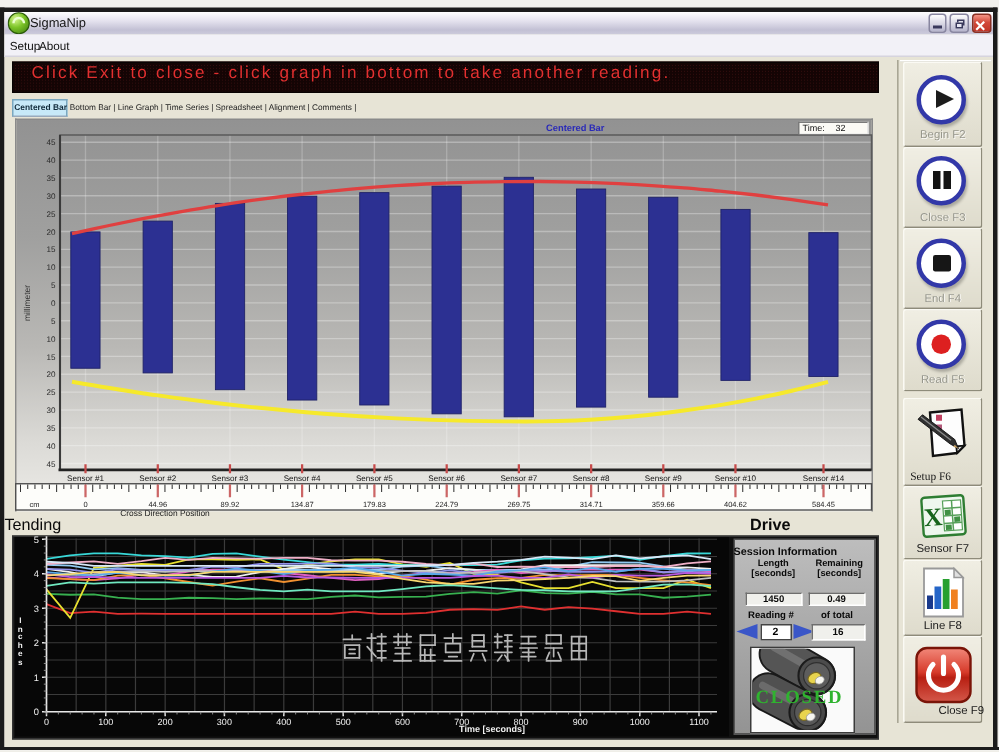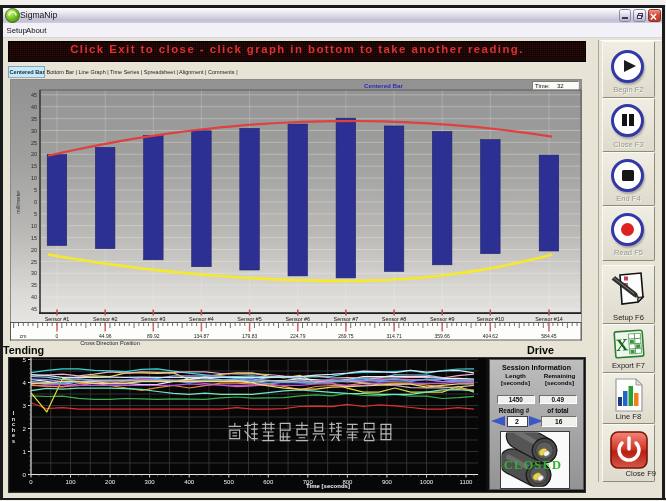--- a/index.html
+++ b/index.html
@@ -38,21 +38,21 @@
 <div class="abs" style="left:647.6px;top:9px;width:13px;height:12.8px;border-radius:2.5px;border:1px solid #8a3024;background:linear-gradient(180deg,#f49486,#d2493a 45%,#c03326)">
     <div style="position:absolute;left:1.2px;top:-0.5px;color:#fff;font-size:12.5px;font-weight:bold;font-family:'Liberation Sans'">×</div>
   </div>
 
 <div class="abs" style="left:2.6px;top:22.6px;width:659.2px;height:15.4px;background:#f2f1f7;border-bottom:1px solid #d6d4de"></div>
 <div class="abs" style="left:6.5px;top:25.5px;font-size:7.8px;color:#111">Setup</div>
 <div class="abs" style="left:26px;top:25.5px;font-size:7.8px;color:#111">About</div>
 
 <div class="abs" style="left:8px;top:40.5px;width:578px;height:21.5px;background:#330d0d;border:1.2px solid #070202;
  background-image:repeating-linear-gradient(0deg,#140404 0 1px,transparent 1px 2px),repeating-linear-gradient(90deg,#140404 0 1px,transparent 1px 2px)">
-<div style="position:absolute;left:0;top:1.8px;width:100%;text-align:center;font-size:11.4px;font-weight:bold;color:#e23030;letter-spacing:1.45px">Click Exit to close - click graph in bottom to take another reading.</div>
+<div style="position:absolute;left:12px;top:1.8px;width:100%;font-size:11.4px;font-weight:normal;color:#e23030;letter-spacing:1.45px">Click Exit to close - click graph in bottom to take another reading.</div>
 </div>
 
 <div class="abs" style="left:8px;top:66.3px;width:37px;height:12.2px;background:#c7e9f8;border:1px solid #7aa8c0;border-bottom-color:#9ab;"></div>
 <div class="abs" style="left:9.5px;top:68.8px;font-size:5.6px;font-weight:bold;color:#102a3a">Centered Bar</div>
 <div class="abs" style="left:46.5px;top:68.6px;font-size:5.5px;color:#222">Bottom Bar | Line Graph | Time Series | Spreadsheet | Alignment | Comments |</div>
 
 <div class="abs" style="left:10px;top:79px;width:572px;height:261.5px;background:linear-gradient(180deg,#929292 0%,#a0a09f 30%,#b9b8b5 58%,#dbdad6 82%,#edece8 100%);border-left:1px solid #8a8a8a;border-right:1px solid #8a8a8a;border-top:1px solid #8a8a8a"></div>
 <div class="abs" style="left:300px;top:81.5px;width:167px;text-align:center;font-size:6.2px;font-weight:bold;color:#2a2ab8">Centered Bar</div>
 <div class="abs" style="left:532px;top:81.3px;width:47px;height:8.6px;background:#fbfaf5;border:1px solid #7a7a7a;border-bottom-color:#e8e8e8;border-right-color:#e8e8e8">
     <span style="position:absolute;left:2px;top:0.8px;font-size:6px;color:#111">Time:</span>
@@ -285,22 +285,22 @@
 <text x="249.6" y="338" font-size="5" fill="#222" text-anchor="middle">179.83</text>
 <text x="297.8" y="338" font-size="5" fill="#222" text-anchor="middle">224.79</text>
 <text x="345.9" y="338" font-size="5" fill="#222" text-anchor="middle">269.75</text>
 <text x="394.1" y="338" font-size="5" fill="#222" text-anchor="middle">314.71</text>
 <text x="442.2" y="338" font-size="5" fill="#222" text-anchor="middle">359.66</text>
 <text x="490.3" y="338" font-size="5" fill="#222" text-anchor="middle">404.62</text>
 <text x="549.0" y="338" font-size="5" fill="#222" text-anchor="middle">584.45</text>
 </svg>
 
 <div class="abs" style="left:60px;top:340px;width:100px;text-align:center;font-size:5.6px;color:#222">Cross Direction Position</div>
-<div class="abs" style="left:3px;top:344px;font-size:10.8px;font-weight:bold;color:#0a0a0a">Tending</div>
-<div class="abs" style="left:500px;top:344px;width:81px;text-align:center;font-size:10.8px;font-weight:bold;color:#0a0a0a">Drive</div>
+<div class="abs" style="left:3px;top:344px;font-size:10.8px;font-weight:normal;color:#0a0a0a">Tending</div>
+<div class="abs" style="left:500px;top:344px;width:81px;text-align:left;font-size:10.8px;font-weight:bold;color:#0a0a0a">Drive</div>
 
 <div class="abs" style="left:8px;top:356.5px;width:578px;height:136px;background:#101010;border:1.5px solid #333"></div>
 <div class="abs" style="left:10px;top:358px;width:476px;height:133px;background:#070707"></div>
 <svg class="abs" style="left:0;top:0" width="666" height="501" viewBox="0 0 666 501">
 <line x1="31.00" y1="359" x2="31.00" y2="474.5" stroke="#3b3b3b" stroke-width="0.8"></line>
 <line x1="50.77" y1="359" x2="50.77" y2="474.5" stroke="#3b3b3b" stroke-width="0.8"></line>
 <line x1="70.55" y1="359" x2="70.55" y2="474.5" stroke="#3b3b3b" stroke-width="0.8"></line>
 <line x1="90.32" y1="359" x2="90.32" y2="474.5" stroke="#3b3b3b" stroke-width="0.8"></line>
 <line x1="110.10" y1="359" x2="110.10" y2="474.5" stroke="#3b3b3b" stroke-width="0.8"></line>
 <line x1="129.88" y1="359" x2="129.88" y2="474.5" stroke="#3b3b3b" stroke-width="0.8"></line>
@@ -555,21 +555,21 @@
       <line x1="381.1" y1="424.4" x2="381.1" y2="439.6"></line>
       <line x1="390.8" y1="424.4" x2="390.8" y2="439.6"></line>
       <line x1="381.1" y1="439.6" x2="390.8" y2="439.6"></line>
       <line x1="381.1" y1="429.1" x2="390.8" y2="429.1"></line>
       <line x1="381.1" y1="433.9" x2="390.8" y2="433.9"></line>
       <line x1="386.0" y1="424.4" x2="386.0" y2="439.6"></line>
     </g>
 </svg>
 
 <div class="abs" style="left:489px;top:359px;width:95px;height:130.5px;background:linear-gradient(180deg,#bdbdbd,#939393);border:1px solid #555"></div>
-<div class="abs" style="left:489px;top:362.5px;width:95px;text-align:center;font-size:7.2px;font-weight:bold;color:#0a0a0a">Session Information</div>
+<div class="abs" style="left:489px;top:362.5px;width:95px;font-size:7.2px;font-weight:bold;color:#0a0a0a">Session Information</div>
 <div class="abs" style="left:492px;top:373px;width:47px;text-align:center;font-size:6.2px;font-weight:bold;color:#0a0a0a;line-height:6.8px">Length<br>[seconds]</div>
 <div class="abs" style="left:536px;top:373px;width:47px;text-align:center;font-size:6.2px;font-weight:bold;color:#0a0a0a;line-height:6.8px">Remaining<br>[seconds]</div>
 <div class="abs" style="left:496.5px;top:394.5px;width:38.5px;height:9px;background:#f0f0ec;border:1px solid #6e6e6e;border-bottom-color:#fff;border-right-color:#fff;text-align:center;font-size:6.4px;font-weight:bold;color:#0a0a0a;line-height:8px">1450</div>
 <div class="abs" style="left:538.5px;top:394.5px;width:38.5px;height:9px;background:#f0f0ec;border:1px solid #6e6e6e;border-bottom-color:#fff;border-right-color:#fff;text-align:center;font-size:6.4px;font-weight:bold;color:#0a0a0a;line-height:8px">0.49</div>
 <div class="abs" style="left:492px;top:407px;width:44px;text-align:center;font-size:6.4px;font-weight:bold;color:#0a0a0a">Reading #</div>
 <div class="abs" style="left:536px;top:407px;width:44px;text-align:center;font-size:6.4px;font-weight:bold;color:#0a0a0a">of total</div>
 <div class="abs" style="left:491px;top:416px;width:0;height:0;border-right:14px solid #3a56c8;border-top:5.5px solid transparent;border-bottom:5.5px solid transparent"></div>
 <div class="abs" style="left:506.5px;top:415.5px;width:21px;height:11.5px;background:#fff;border:1px solid #444;text-align:center;font-size:7px;font-weight:bold;line-height:10px;color:#000">2</div>
 <div class="abs" style="left:529px;top:416px;width:0;height:0;border-left:14px solid #3a56c8;border-top:5.5px solid transparent;border-bottom:5.5px solid transparent"></div>
 <div class="abs" style="left:540.5px;top:415.5px;width:36.5px;height:11px;background:#f0f0ec;border:1px solid #6e6e6e;border-bottom-color:#fff;border-right-color:#fff;text-align:center;font-size:6.6px;font-weight:bold;line-height:10px;color:#0a0a0a">16</div>
@@ -669,15 +669,15 @@
       </linearGradient>
     </defs>
  <rect x="2" y="2" width="36" height="36" rx="7" fill="url(#rg)" stroke="#7a1408" stroke-width="1.6"></rect>
  <path d="M13 13 A 10 10 0 1 0 27 13" fill="none" stroke="#fff" stroke-width="3.4" stroke-linecap="round"></path>
  <line x1="20" y1="8" x2="20" y2="19" stroke="#fff" stroke-width="3.4" stroke-linecap="round"></line>
 </svg>
 <div style="position:absolute;left:601px;top:85.0px;width:55px;text-align:center;font-size:7.6px;color:#97978c;text-shadow:0.6px 0.6px 0 rgba(255,255,255,0.8)">Begin F2</div>
 <div style="position:absolute;left:601px;top:139.5px;width:55px;text-align:center;font-size:7.6px;color:#97978c;text-shadow:0.6px 0.6px 0 rgba(255,255,255,0.8)">Close F3</div>
 <div style="position:absolute;left:601px;top:193.8px;width:55px;text-align:center;font-size:7.6px;color:#97978c;text-shadow:0.6px 0.6px 0 rgba(255,255,255,0.8)">End F4</div>
 <div style="position:absolute;left:601px;top:248.1px;width:55px;text-align:center;font-size:7.6px;color:#97978c;text-shadow:0.6px 0.6px 0 rgba(255,255,255,0.8)">Read F5</div>
-<div style="position:absolute;left:601px;top:312.5px;width:55px;text-align:center;font-size:7.6px;color:#1a1a1a;">Setup F6</div>
-<div style="position:absolute;left:601px;top:360.8px;width:55px;text-align:center;font-size:7.6px;color:#1a1a1a;">Export F7</div>
+<div style="position:absolute;left:579px;top:312.5px;width:55px;text-align:right;font-size:7.6px;color:#1a1a1a;font-family:Liberation Serif, serif;">Setup F6</div>
+<div style="position:absolute;left:601px;top:360.8px;width:55px;text-align:center;font-size:7.6px;color:#1a1a1a;">Sensor F7</div>
 <div style="position:absolute;left:601px;top:412.1px;width:55px;text-align:center;font-size:7.6px;color:#1a1a1a;">Line F8</div>
 <div style="position:absolute;left:601px;top:469.1px;width:55px;text-align:right;font-size:7.6px;color:#1a1a1a;">Close F9</div>
 </body></html>

